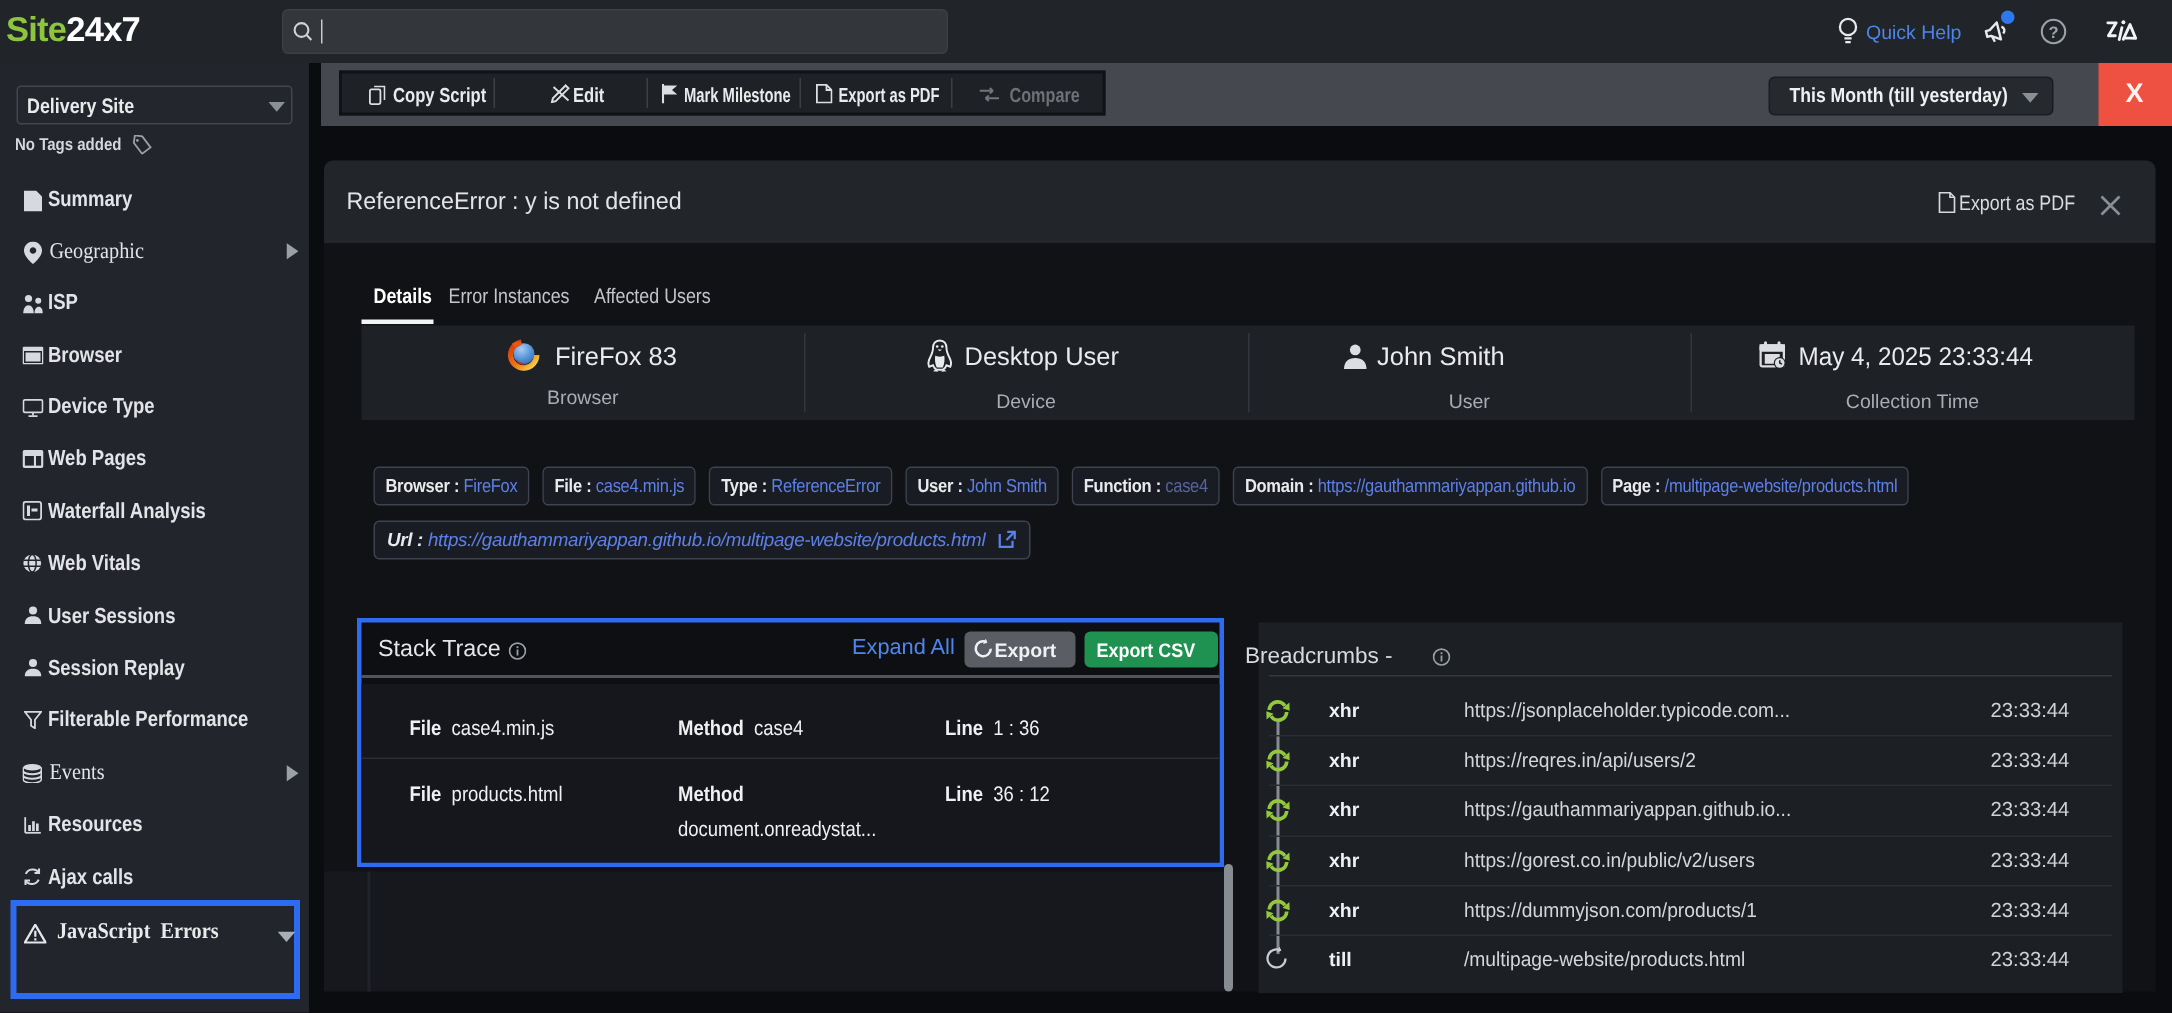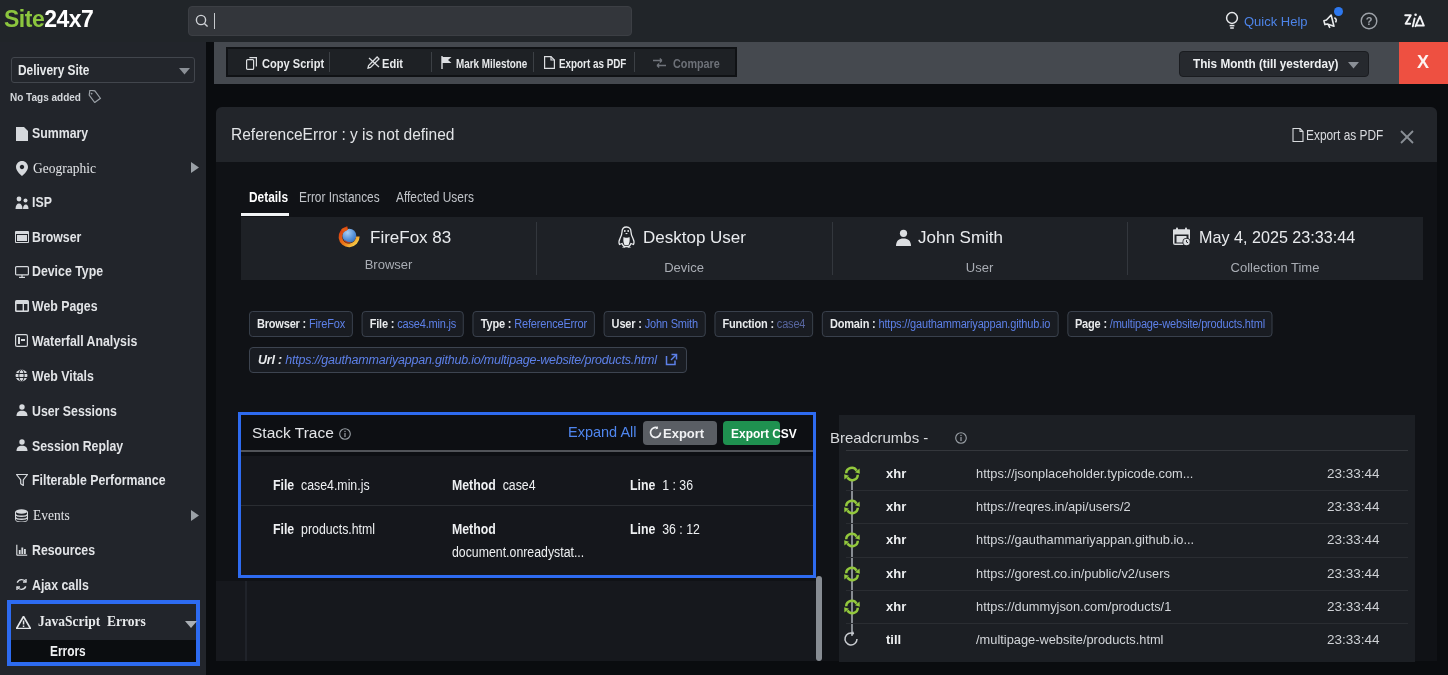--- a/index.html
+++ b/index.html
@@ -178,23 +178,20 @@
 <div class="abs" style="left:7px;top:600px;width:193px;height:66px;border:4px solid #2d6bf1;background:#22252b;">
   <svg class="abs" style="left:5px;top:12px;" width="15" height="13" viewBox="0 0 15 13">
     <path d="M7.5 0.5 L14.5 12.5 L0.5 12.5 Z" fill="none" stroke="#e4e6e9" stroke-width="1.6" stroke-linejoin="round"></path>
     <rect x="6.8" y="4.5" width="1.5" height="4" fill="#e4e6e9"></rect>
       <rect x="6.8" y="9.5" width="1.5" height="1.5" fill="#e4e6e9"></rect>
   </svg>
   <div class="abs serif sx90" style="left:27px;top:9px;font-size:15px;font-weight:bold;color:#e8eaec;">JavaScript&nbsp; Errors</div>
   <svg class="abs" style="left:174px;top:17px;" width="12" height="8" viewBox="0 0 12 8">
       <path d="M0 0 L12 0 L6 7 Z" fill="#a9aeb4"></path>
     </svg>
-  <div class="abs" style="left:0;top:36px;width:185px;height:22px;background:#0b0d10;">
-    <div class="abs sx85" style="left:39px;top:3px;font-size:14px;font-weight:bold;color:#f0f1f3;">Errors</div>
-  </div>
 </div>
 
 <div class="abs" style="left:214px;top:42px;width:1234px;height:42px;background:#45494f;"></div>
 <div class="abs" style="left:226px;top:47px;width:511px;height:30px;background:#1e2125;border:2px solid #101215;"></div>
 <div id="toolbar" style="position:absolute;left:0;top:0;">
   <div class="abs" style="left:329px;top:52px;width:1px;height:20px;background:#3c4045;"></div>
   <div class="abs" style="left:431px;top:52px;width:1px;height:20px;background:#3c4045;"></div>
   <div class="abs" style="left:533px;top:52px;width:1px;height:20px;background:#3c4045;"></div>
   <div class="abs" style="left:634px;top:52px;width:1px;height:20px;background:#3c4045;"></div>
 
@@ -354,21 +351,21 @@
       <rect x="5.4" y="2.8" width="1.2" height="1.3" fill="#9aa0a6"></rect>
   </svg>
   <div class="abs" style="left:568px;top:424px;font-size:14.5px;color:#4f86ee;">Expand All</div>
   <div class="abs" style="left:643px;top:421px;width:74px;height:24px;background:#5a5e64;border-radius:4px;">
     <svg class="abs" style="left:6px;top:5px;" width="13" height="13" viewBox="0 0 13 13">
       <path d="M11.5 6.5 A5 5 0 1 1 8.5 1.9" fill="none" stroke="#f0f1f3" stroke-width="1.7"></path>
       <path d="M8.2 -0.2 L9.2 2.5 L6.4 3.4" fill="#f0f1f3"></path>
     </svg>
     <div class="abs" style="left:20px;top:4.5px;font-size:13px;font-weight:bold;color:#f0f1f3;">Export</div>
   </div>
-  <div class="abs" style="left:723px;top:421px;width:57px;height:24px;background:#1f9150;border-radius:4px;">
+  <div class="abs" style="left:723px;top:421px;width:89px;height:24px;background:#1f9150;border-radius:4px;">
     <div class="abs" style="left:8px;top:4.5px;font-size:13px;font-weight:bold;color:#ffffff;transform:scaleX(0.92);transform-origin:0 50%;">Export CSV</div>
   </div>
   <div class="abs" style="left:241px;top:450px;width:572px;height:2px;background:#515459;"></div>
   <div class="abs" style="left:241px;top:456px;width:572px;height:119px;background:#15171c;"></div>
   <div class="abs" style="left:241px;top:505px;width:572px;height:1px;background:#2a2d32;"></div>
   <div class="abs sx88" style="left:273px;top:477px;font-size:14px;color:#eef0f2;"><b>File</b>&nbsp; case4.min.js</div>
   <div class="abs sx88" style="left:452px;top:477px;font-size:14px;color:#eef0f2;"><b>Method</b>&nbsp; case4</div>
   <div class="abs sx88" style="left:630px;top:477px;font-size:14px;color:#eef0f2;"><b>Line</b>&nbsp; 1 : 36</div>
   <div class="abs sx88" style="left:273px;top:521px;font-size:14px;color:#eef0f2;"><b>File</b>&nbsp; products.html</div>
   <div class="abs sx88" style="left:452px;top:521px;font-size:14px;color:#eef0f2;"><b>Method</b></div>

